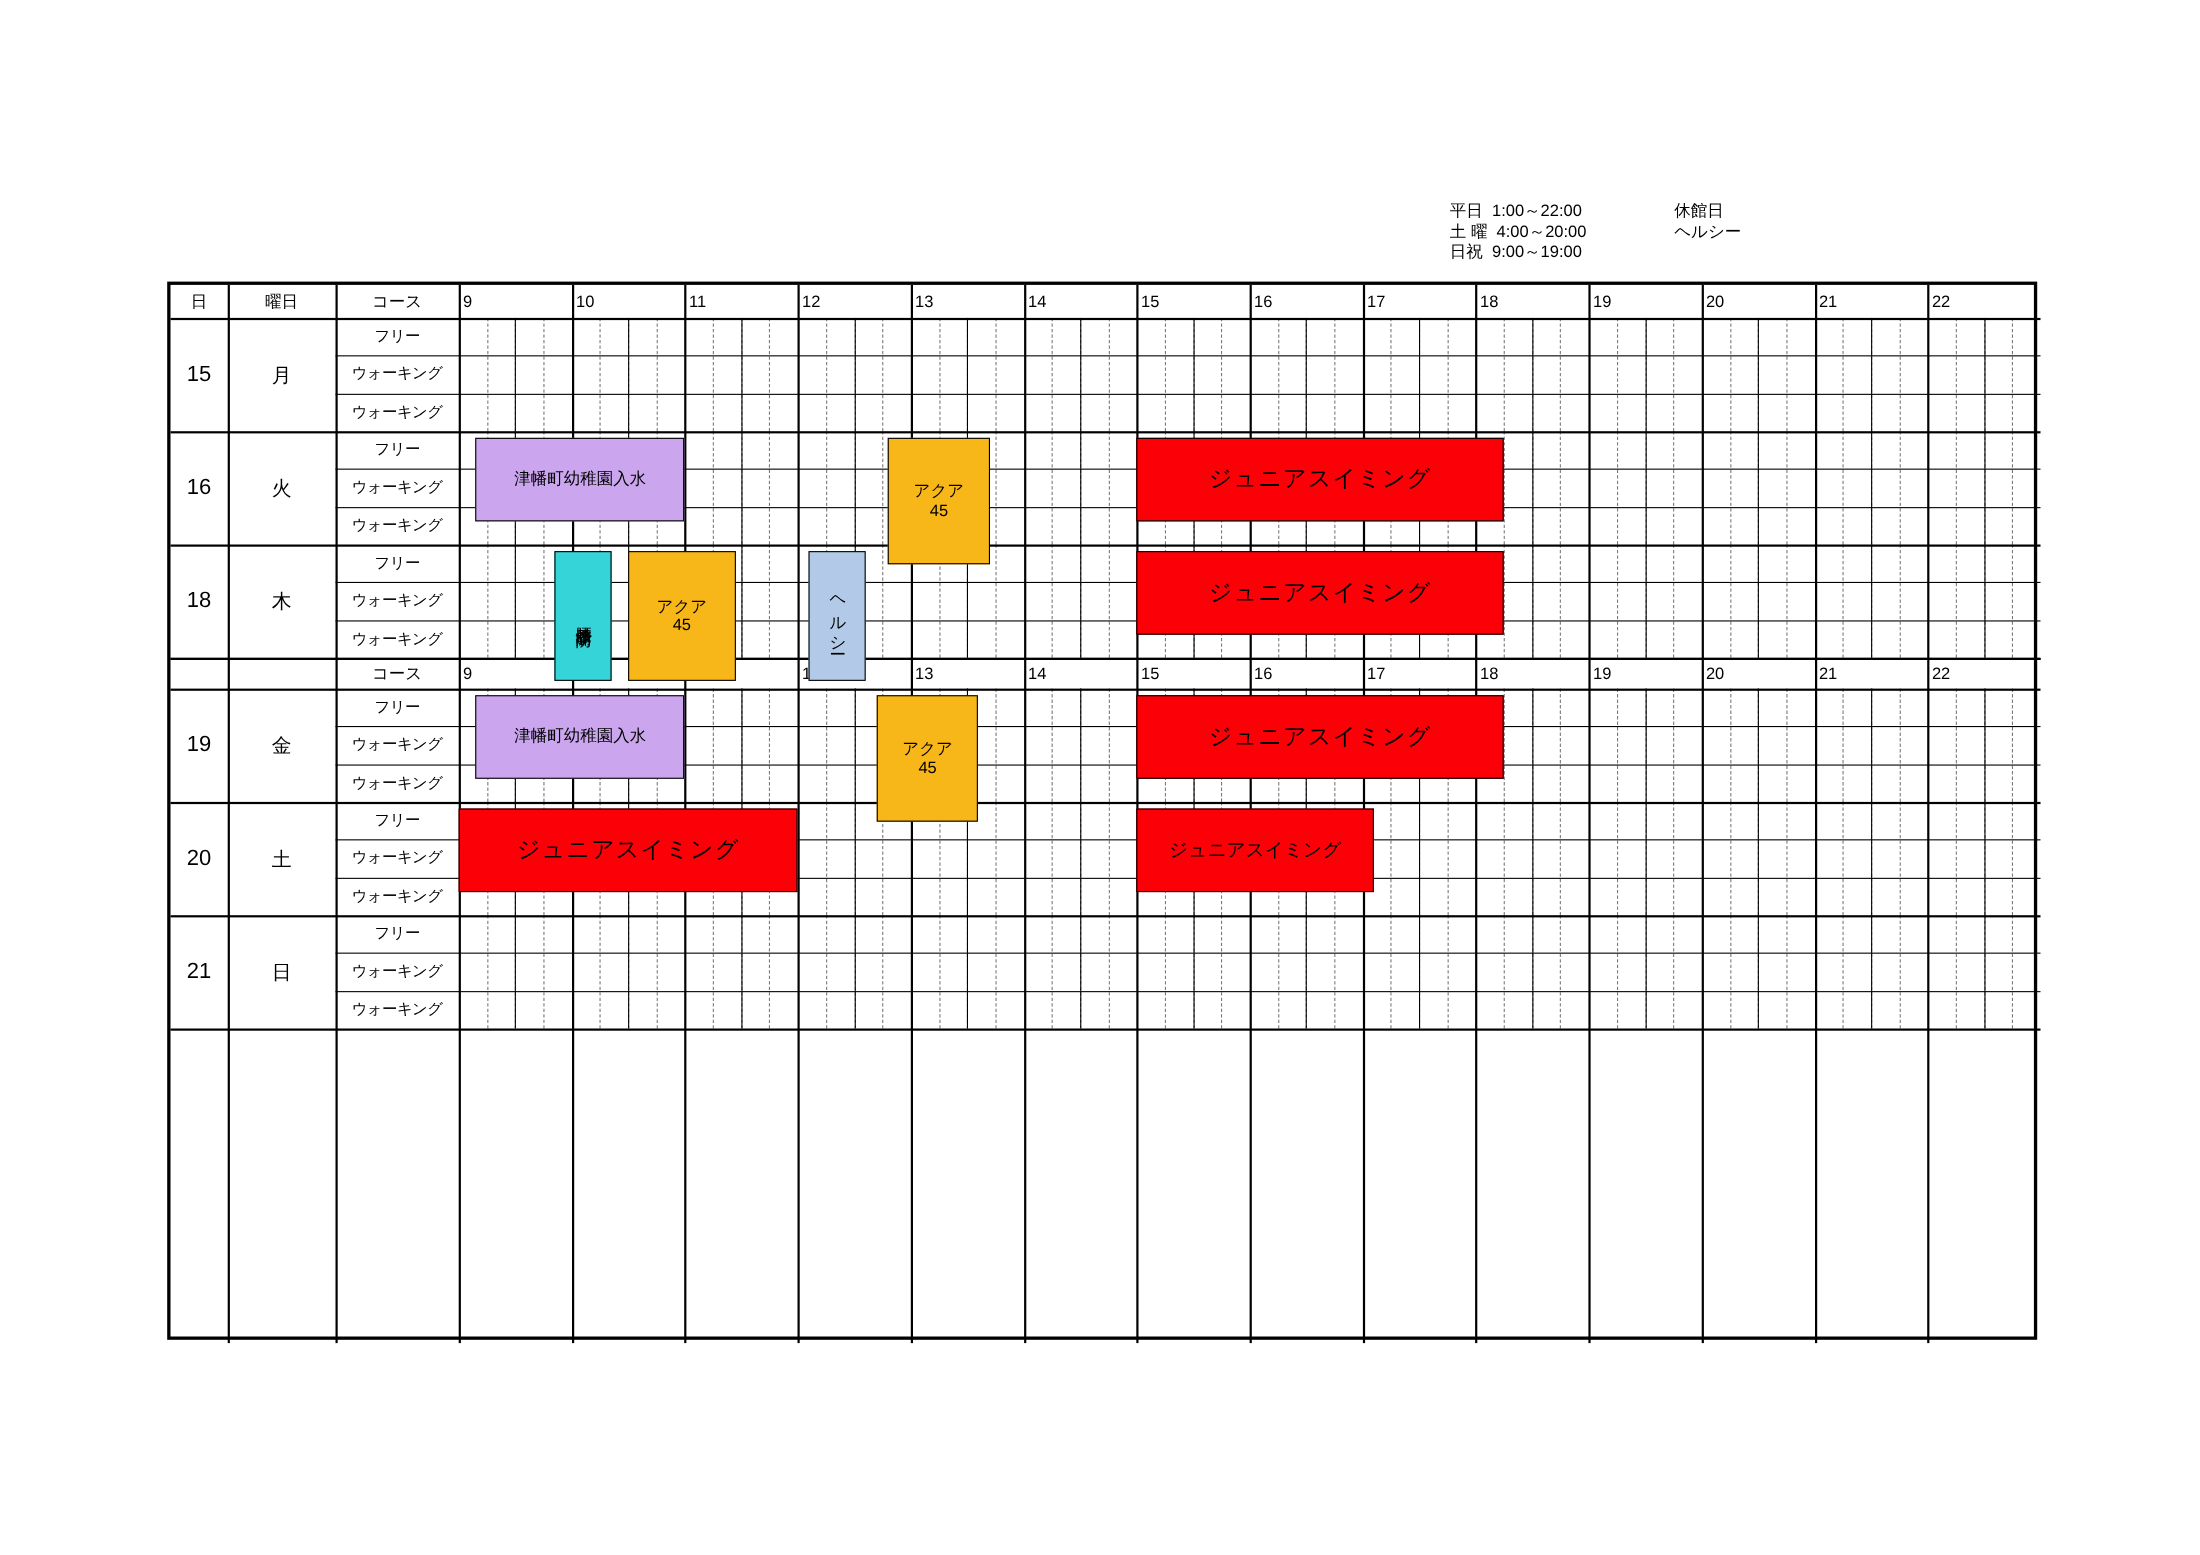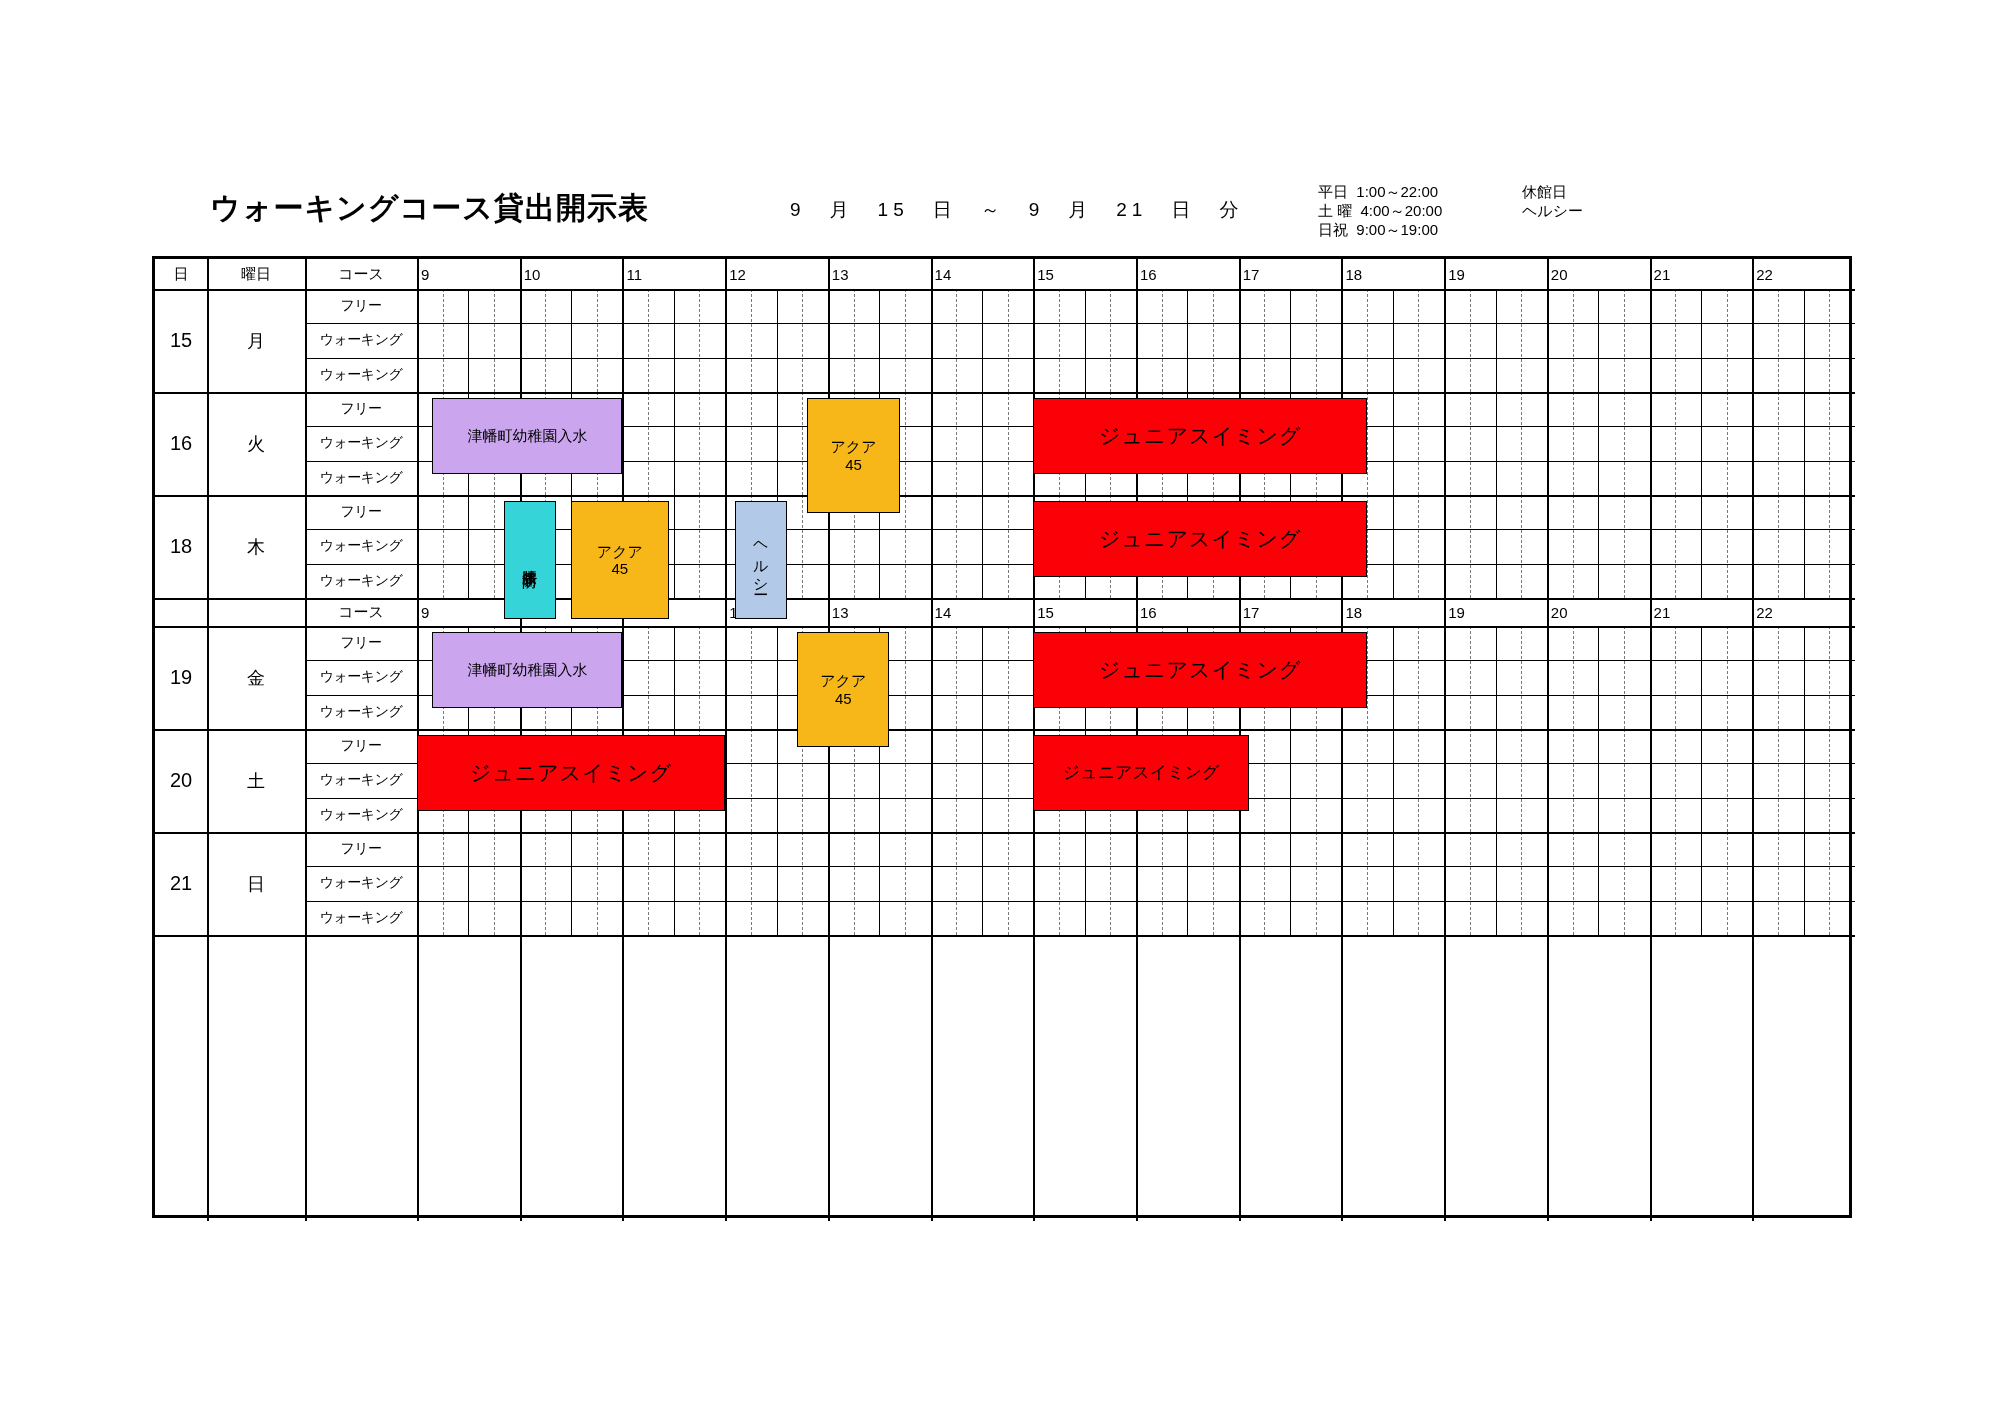--- a/index.html
+++ b/index.html
@@ -77,22 +77,20 @@
     font-size:15px;
     letter-spacing:1px;
   }
   .event.big{font-size:21px;letter-spacing:1px;}
 </style>
 </head>
 <body>
 
 <div id="sheet">
 
-  <div class="title">ウォーキングコース貸出開示表</div>
-  <div class="period">9　月　15　日　～　9　月　21　日　分</div>
 
   <div class="hours">
     <div>平日  1:00～22:00</div>
     <div>土 曜  4:00～20:00</div>
     <div>日祝  9:00～19:00</div>
   </div>
 
   <div class="closed">
     <div>休館日</div>
     <div>ヘルシー</div>

